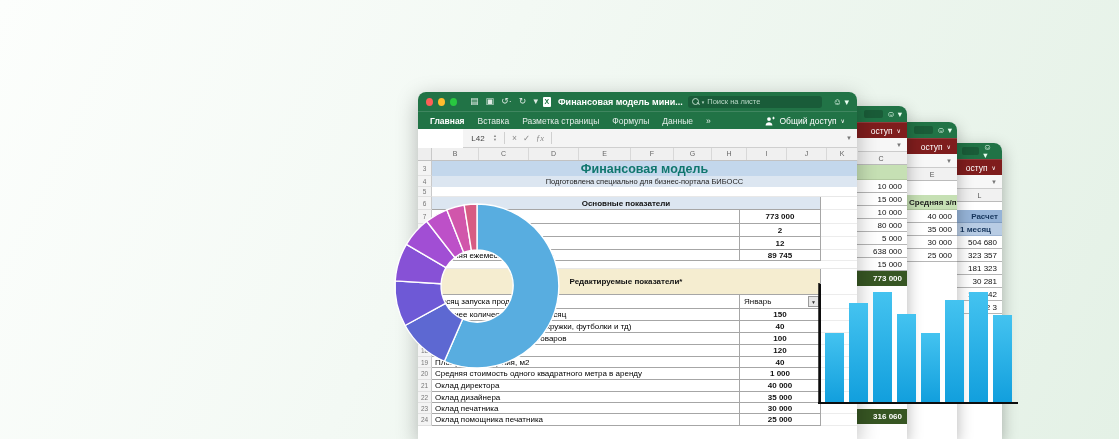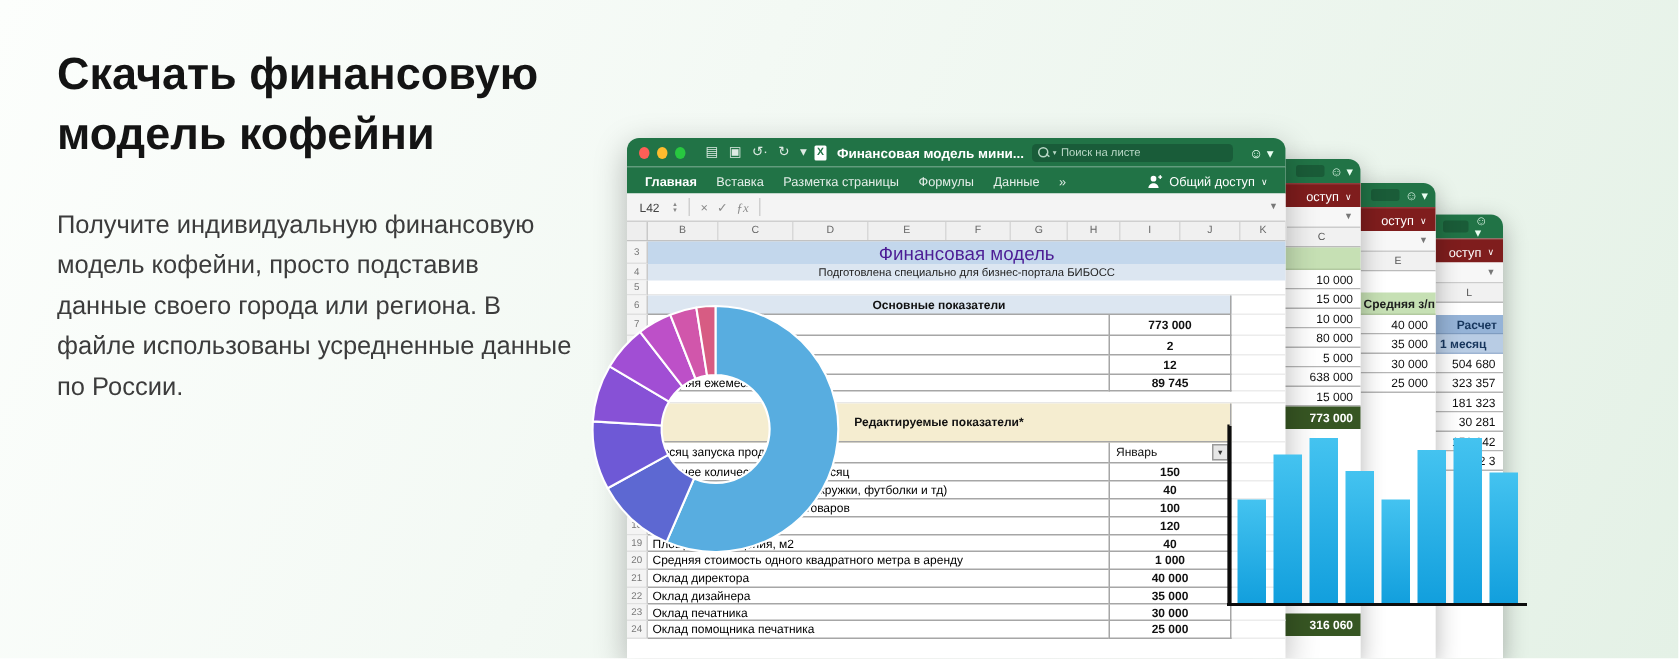--- a/index.html
+++ b/index.html
@@ -29,40 +29,40 @@
   .mag:after{content:"";position:absolute;left:4px;top:4px;width:3px;height:1px;background:#b9d8c6;
     transform:rotate(45deg);}
   .smiley{color:#eafff2;font-size:9px;margin-left:6px;white-space:nowrap;}
   .ribbon{height:18px;background:#217346;border-top:1px solid rgba(255,255,255,.14);
     display:flex;align-items:center;padding:0 12px;box-sizing:border-box;gap:13px;
     font-size:8.5px;color:rgba(255,255,255,.88);}
   .ribbon .tab{white-space:nowrap;}
   .ribbon .tab.active{color:#fff;font-weight:700;}
   .share{margin-left:auto;display:flex;align-items:center;gap:4px;color:#fff;font-size:8.5px;}
   .fbar{height:18px;background:#f4f4f4;border-bottom:1px solid #cfcfcf;
-    display:flex;align-items:center;font-size:8px;color:#444;}
+    display:flex;align-items:center;font-size:8px;color:#444;margin-left:45px;}
   .namebox{width:30px;text-align:center;font-size:8px;}
   .stepper{display:flex;flex-direction:column;font-size:4px;color:#888;line-height:4px;margin-right:3px;}
   .fdiv{width:1px;height:12px;background:#d0d0d0;margin:0 4px;}
   .fsym{color:#8a8a8a;margin:0 3px;font-size:8.5px;}
   .fx{font-style:italic;font-family:"Liberation Serif",serif;}
   .fbar .dd{margin-left:auto;margin-right:5px;color:#777;font-size:6px;}
   #colheads{height:12px;display:flex;background:#f0f0f0;border-bottom:1px solid #c2c2c2;
     font-size:7px;color:#666;}
   #colheads .corner{width:13px;flex:none;background:#eee;border-right:1px solid #c9c9c9;}
   #colheads .cl{border-right:1px solid #d8d8d8;text-align:center;line-height:12px;flex:none;box-sizing:border-box;}
   
   #grid{position:relative;width:439px;}
   .srow{display:flex;position:relative;box-sizing:border-box;}
   .rnum{width:13px;flex:none;background:#f4f4f4;border-right:1px solid #c9c9c9;
     border-bottom:1px solid #e0e0e0;font-size:6.5px;color:#777;text-align:center;
     display:flex;align-items:center;justify-content:center;}
   .cellfull{flex:1;display:flex;align-items:center;justify-content:center;box-sizing:border-box;}
   .b1{background:#95b3d7;font-weight:700;font-size:9.5px;color:#15243f;}
-  .b2{background:#c3d7ec;font-weight:400;font-size:12.5px;color:#4c1d95;}
+  .b2{background:#c3d7ec;font-weight:700;font-size:12.5px;color:#0f766e;}
   .b3{background:#dce6f1;font-size:7.5px;color:#222;}
   .zone-label{width:307px;flex:none;border-bottom:1px solid #a6a6a6;box-sizing:border-box;
     font-size:8px;color:#000;display:flex;align-items:center;padding-left:3px;overflow:hidden;white-space:nowrap;}
   .zone-value{width:82px;flex:none;border-bottom:1px solid #a6a6a6;border-left:1px solid #a6a6a6;
     border-right:1px solid #a6a6a6;box-sizing:border-box;font-size:8px;font-weight:600;color:#111;
     display:flex;align-items:center;justify-content:center;position:relative;}
   .zone-rest{flex:1;border-bottom:1px solid #ececec;box-sizing:border-box;}
   .zone-section{width:389px;flex:none;display:flex;align-items:center;justify-content:center;
     border-bottom:1px solid #a6a6a6;border-right:1px solid #a6a6a6;box-sizing:border-box;
     font-size:8px;font-weight:700;color:#111;}
@@ -104,24 +104,20 @@
     white-space:nowrap;overflow:hidden;}
   .st-filler{background:#fff;}
   
   #overlay{position:absolute;left:0;top:0;z-index:8;pointer-events:none;}
 </style>
 </head>
 <body>
 
 <div id="stage">
 
-  <div id="promo">
-    <h1>Скачать финансовую модель кофейни</h1>
-    <p>Получите индивидуальную финансовую модель кофейни, просто подставив данные своего города или региона. В файле использованы усредненные данные по России.</p>
-  </div>
 
   <div id="strips-layer">
       <div class="strip" style="left: 855px; top: 106px; width: 52px; height: 333px; z-index: 3;">
         <div class="st-title" style="height: 16px;">
           <span class="st-minibox"></span>
           <span class="st-smiley">☺ ▾</span>
         </div>
         <div class="st-ribbon" style="height: 16px;">
           <span>оступ</span>
           <span class="st-chev">∨</span>

